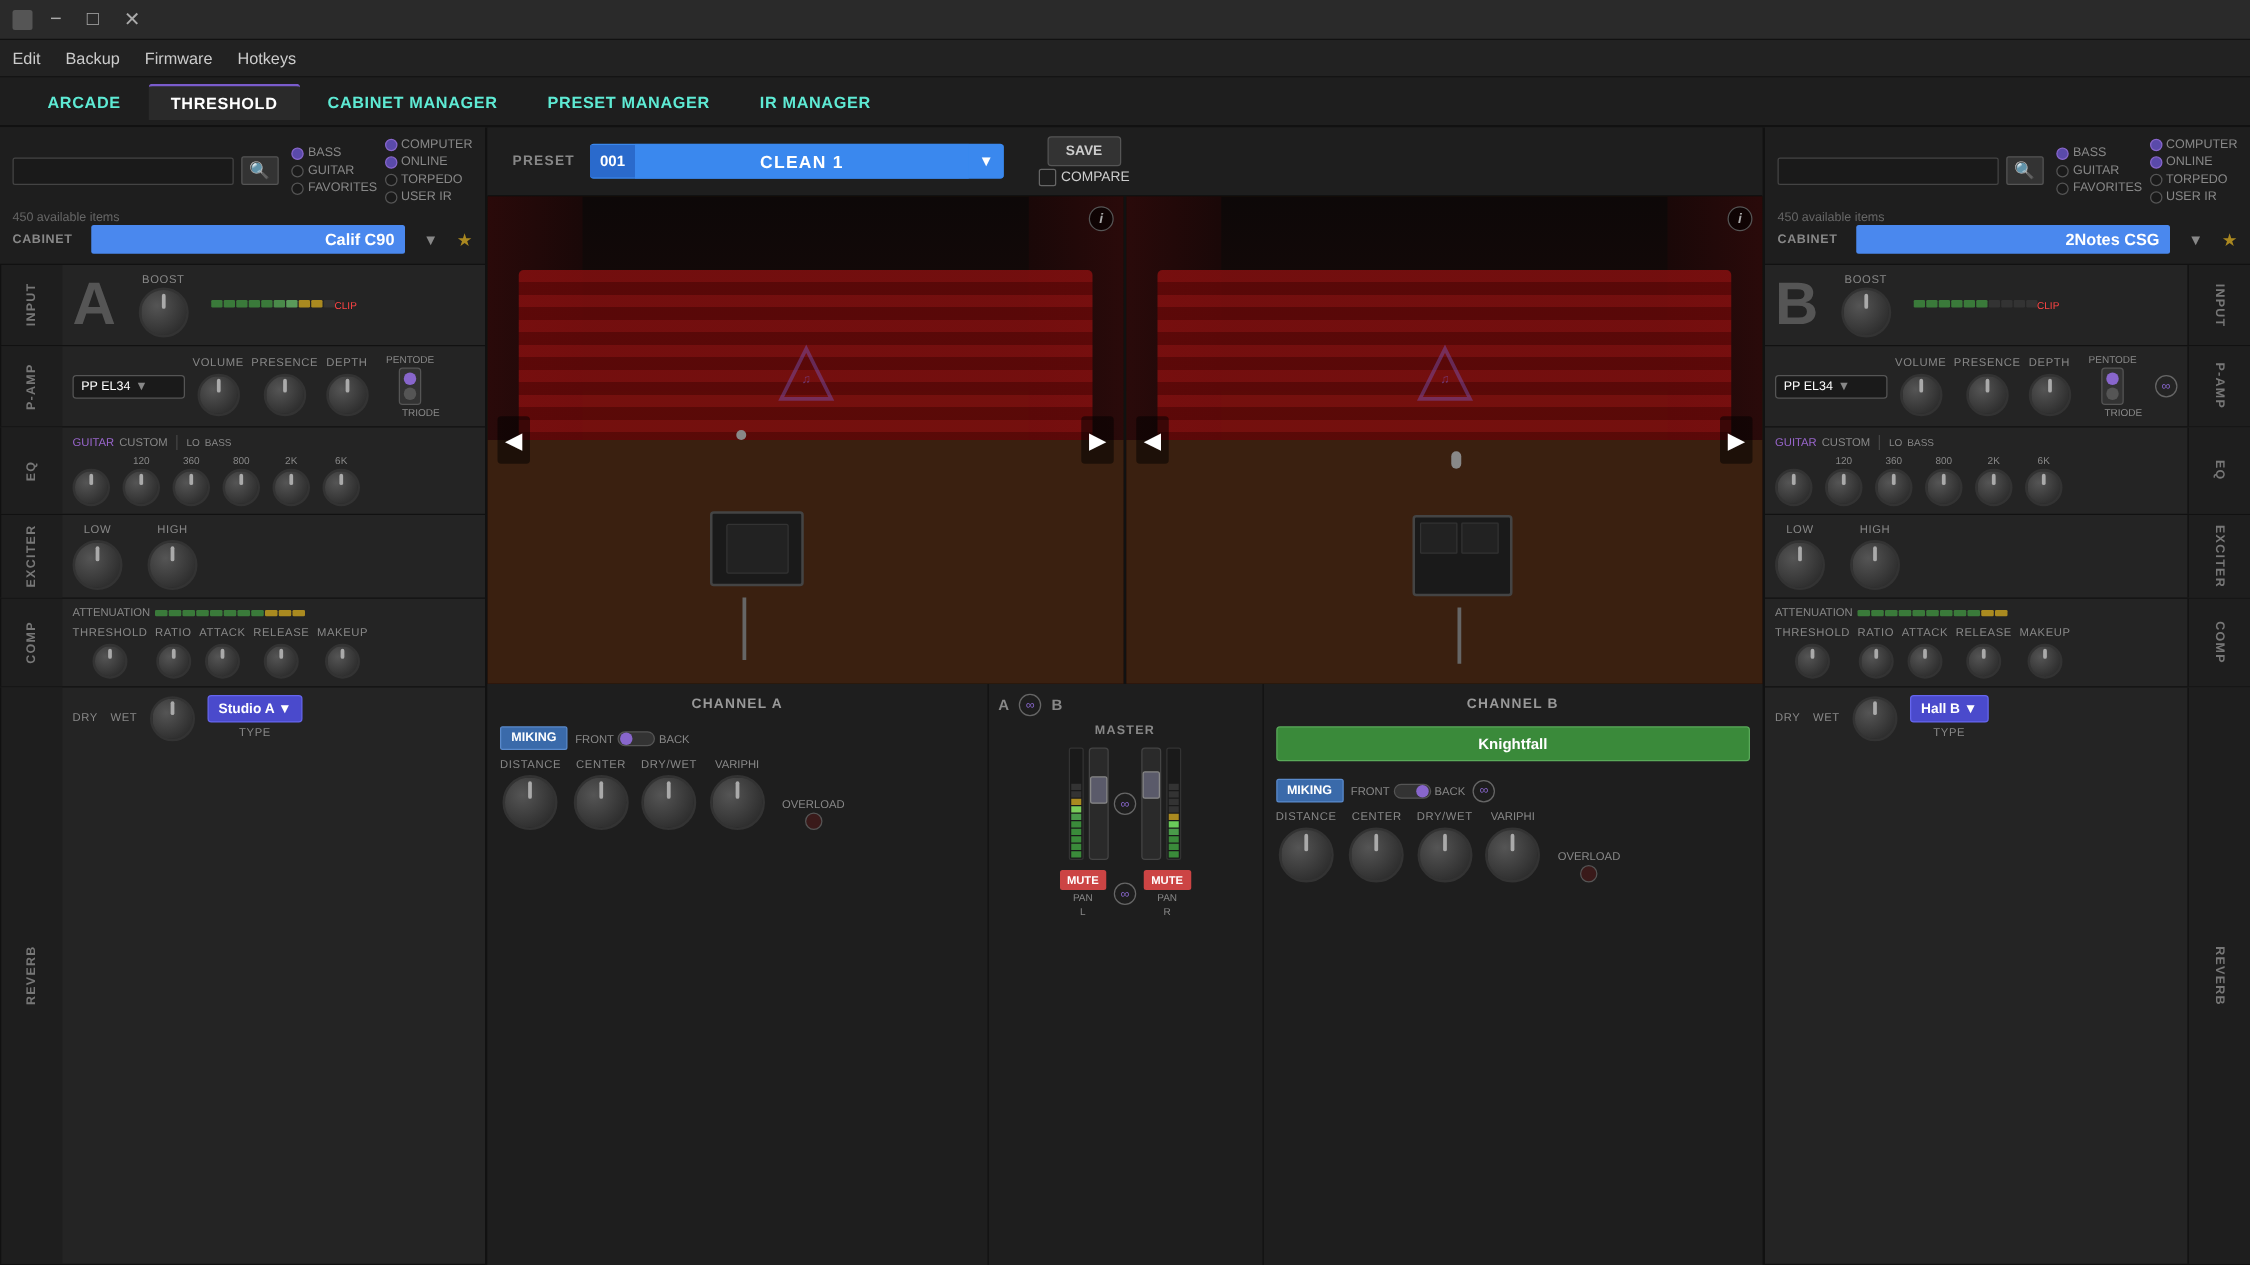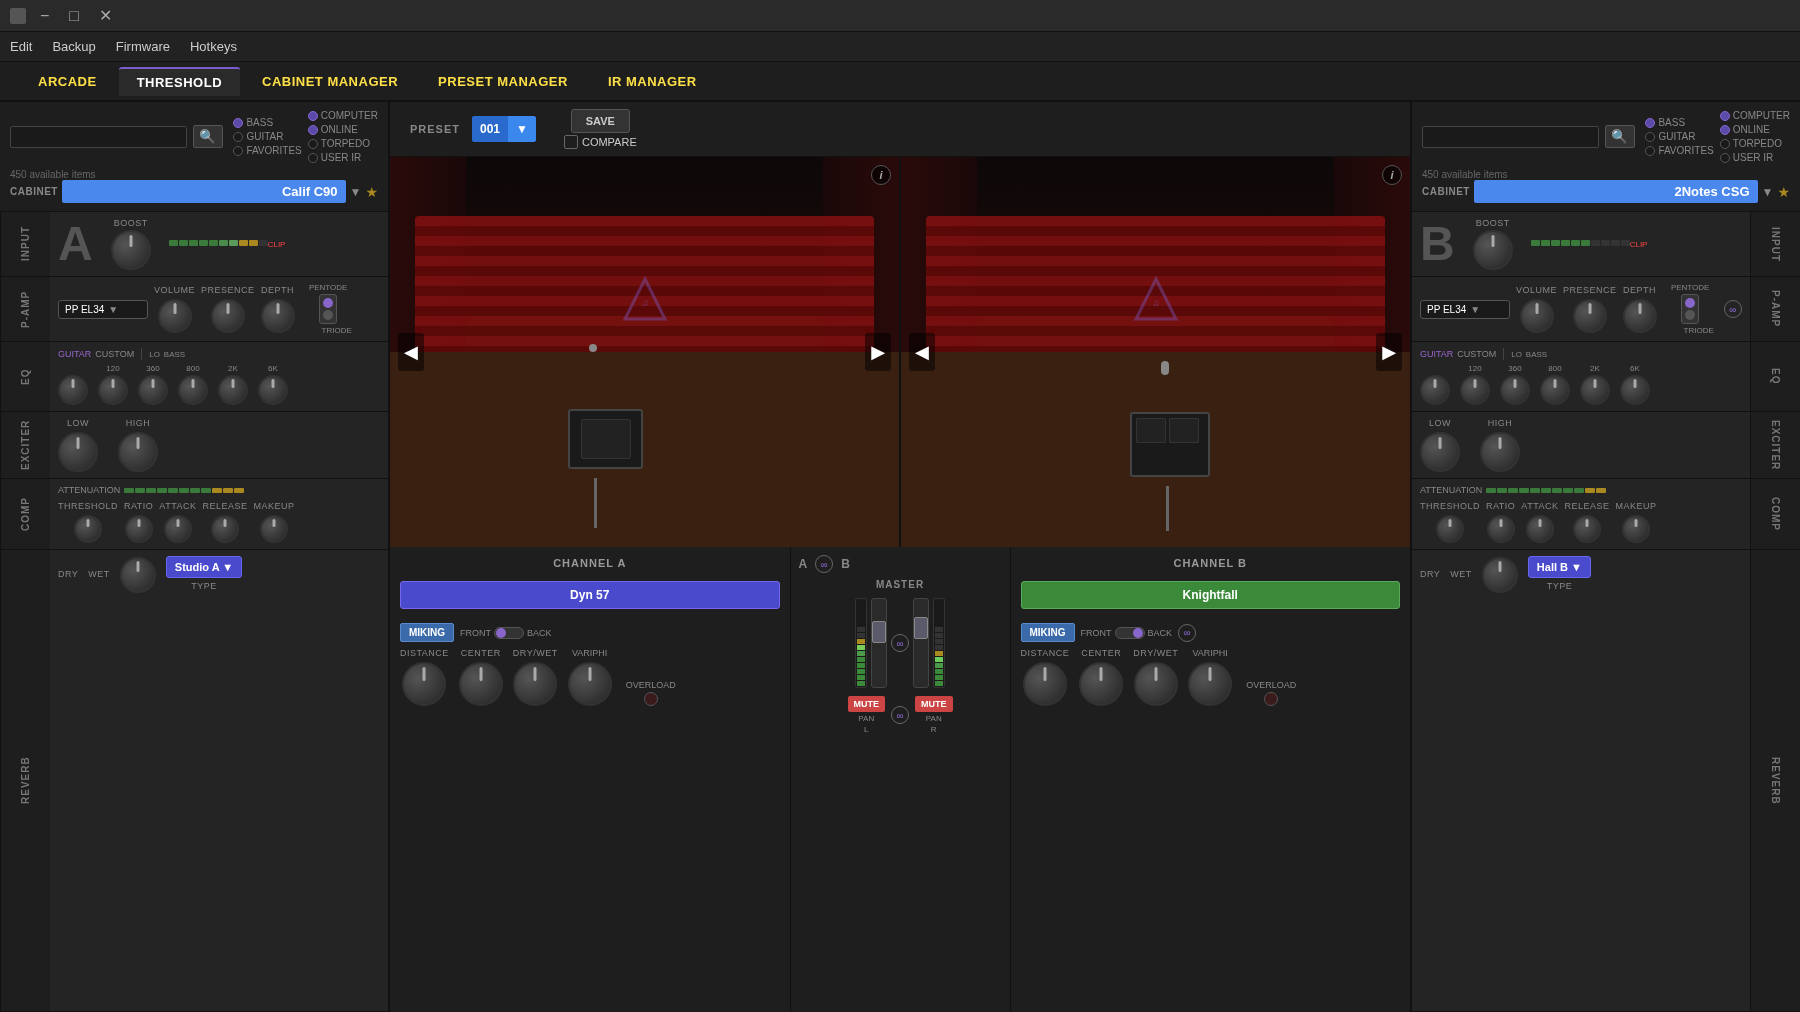--- a/index.html
+++ b/index.html
@@ -11,21 +11,21 @@
     .titlebar-title { color: #aaa; font-size: 12px; flex: 1; }
     .titlebar-controls { display: flex; gap: 8px; }
     .win-btn { background: none; border: none; color: #aaa; font-size: 16px; cursor: pointer; padding: 0 6px; }
 
     
     .menubar { background: #222; height: 30px; display: flex; align-items: center; padding: 0 10px; gap: 20px; border-bottom: 1px solid #111; }
     .menubar-item { color: #ccc; cursor: pointer; font-size: 13px; }
 
     
     .tabs { background: #1e1e1e; height: 40px; display: flex; align-items: center; padding: 0 20px; gap: 4px; border-bottom: 2px solid #111; }
-    .tab { padding: 6px 18px; color: #fde047; font-size: 13px; font-weight: bold; cursor: pointer; border-radius: 3px 3px 0 0; letter-spacing: 0.5px; }
+    .tab { padding: 6px 18px; color: #5eead4; font-size: 13px; font-weight: bold; cursor: pointer; border-radius: 3px 3px 0 0; letter-spacing: 0.5px; }
     .tab.active { background: #2a2a2a; color: #fff; border-top: 2px solid #7a5ccc; }
 
     
     .main { display: flex; height: calc(1012px - 102px); }
 
     
     .channel-panel { width: 390px; background: #242424; border-right: 2px solid #111; display: flex; flex-direction: column; }
     .right-panel { width: 390px; background: #242424; border-left: 2px solid #111; display: flex; flex-direction: column; }
 
     
@@ -62,21 +62,21 @@
 
     
     .cab-search-area { padding: 8px 10px; background: #1e1e1e; border-bottom: 1px solid #111; }
     .search-row { display: flex; align-items: center; gap: 6px; margin-bottom: 6px; }
     .search-input { flex: 1; background: #1a1a1a; border: 1px solid #444; color: #ccc; padding: 4px 8px; border-radius: 2px; font-size: 11px; }
     .search-btn { background: #333; border: 1px solid #555; color: #aaa; padding: 3px 6px; cursor: pointer; border-radius: 2px; }
     .filter-opt { display: flex; align-items: center; gap: 3px; font-size: 10px; color: #888; }
     .radio-dot { width: 10px; height: 10px; border-radius: 50%; border: 1px solid #555; background: #1a1a1a; }
     .radio-dot.checked { background: #5a4aaa; border-color: #8866cc; }
     .avail-count { font-size: 10px; color: #666; }
-    .cabinet-select-row { display: flex; align-items: center; gap: 4px; }
+    .cabinet-select-row { display: flex; align-items: center; gap: 15px; }
     .cabinet-label { font-size: 10px; color: #888; font-weight: bold; letter-spacing: 0.5px; }
     .cabinet-dropdown { flex: 1; background: #4a88ee; border: none; color: #fff; padding: 4px 8px; font-size: 13px; font-weight: bold; border-radius: 2px; cursor: pointer; text-align: right; }
     .fav-btn { background: none; border: none; color: #aa8820; cursor: pointer; font-size: 14px; }
 
     .ctrl-title { font-size: 11px; font-weight: bold; color: #999; text-align: center; letter-spacing: 1px; margin-bottom: 6px; }
     .mic-btn { display: block; width: 100%; padding: 6px; background: #4a4acc; border: 1px solid #7766ee; color: #fff; font-weight: bold; font-size: 12px; border-radius: 3px; cursor: pointer; text-align: center; margin-bottom: 8px; }
     .mic-btn.green { background: #3a8a3a; border-color: #5aaa5a; }
     .fb-track { width: 30px; height: 12px; background: #333; border-radius: 6px; border: 1px solid #555; position: relative; cursor: pointer; }
     .fb-thumb { width: 10px; height: 10px; border-radius: 50%; background: #8866cc; position: absolute; top: 0; left: 1px; }
     .mute-btn { background: #cc4444; border: none; color: #fff; font-size: 9px; font-weight: bold; padding: 3px 6px; border-radius: 2px; cursor: pointer; }
@@ -378,20 +378,21 @@
       </div>
     </div>
   </div>
 
   <div class="center-area">
 
     <div class="preset-bar">
       <span class="preset-label">PRESET</span>
       <div style="display:flex; align-items:center; background:#3a88ee; border-radius:3px; overflow:hidden;">
         <span style="background:#2a6acc; color:#fff; padding:6px 8px; font-size:12px; font-weight:bold;">001</span>
+        <button style="background:#3a88ee; border:none; color:#fff; padding:6px 100px; font-size:14px; font-weight:bold; cursor:pointer; letter-spacing:1px;">CLEAN  1</button>
         <button style="background:#3a88ee; border:none; color:#fff; padding:6px 8px; font-size:12px; cursor:pointer;">▼</button>
       </div>
       <div style="display:flex; flex-direction:column; align-items:center; gap:2px; margin-left:16px;">
         <button class="save-btn">SAVE</button>
         <div style="display:flex; align-items:center; gap:4px;">
           <div class="compare-icon"></div>
           <button style="background:none;border:none;color:#ccc;font-size:11px;cursor:pointer;">COMPARE</button>
         </div>
       </div>
     </div>
@@ -450,21 +451,20 @@
         <button class="cab-nav left">◀</button>
         <button class="cab-nav right">▶</button>
         <button class="cab-info-btn">i</button>
       </div>
     </div>
 
     <div class="center-control-row" style="display:flex; flex:1; background:#1e1e1e;">
 
       <div style="flex:1; padding:10px; border-right:1px solid #111; display:flex; flex-direction:column; gap:6px;">
         <div class="ctrl-title">CHANNEL A</div>
-        <button class="mic-btn">Dyn 57</button>
         <div style="display:flex; align-items:center; gap:6px;">
           <div style="background:#3a6aaa; border:1px solid #5a8acc; color:#fff; padding:3px 8px; font-size:10px; font-weight:bold; border-radius:2px; cursor:pointer;">
             <span>MIKING</span>
           </div>
           <div style="display:flex; align-items:center; gap:3px; font-size:9px; color:#888;">
             <span>FRONT</span>
             <div class="fb-track">
               <div class="fb-thumb"></div>
             </div>
             <span>BACK</span>

